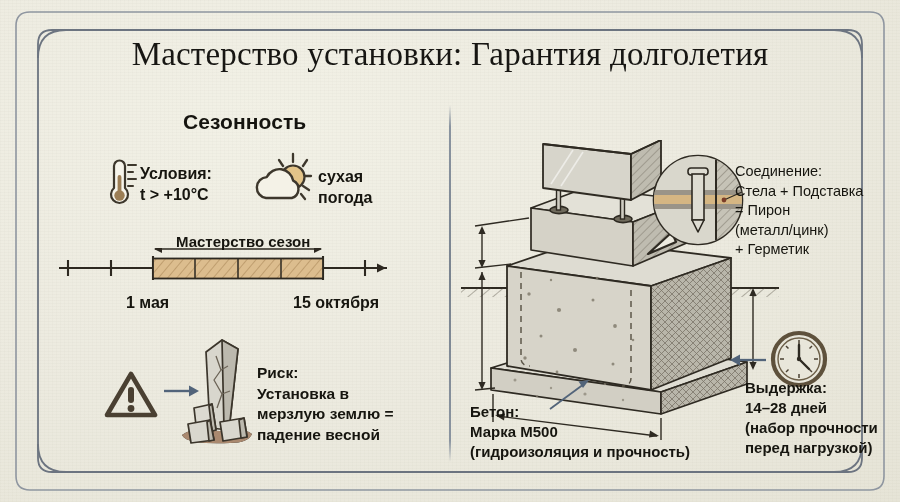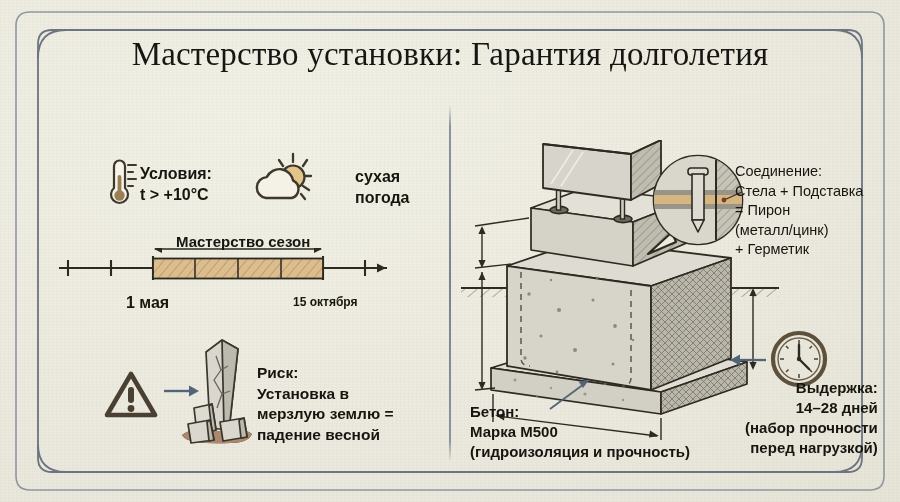--- a/index.html
+++ b/index.html
@@ -43,30 +43,30 @@
     letter-spacing:.1px;white-space:nowrap;
   }
   #head-left{left:183px;top:110px;}
   #head-right{left:508px;top:110px;}
 
   
   .txt{position:absolute;color:#16150f;font-size:15px;line-height:19px;white-space:pre;}
 
   
   #cond-txt{left:140px;top:163px;font-size:16px;line-height:21px;font-weight:700;}
-  #dry-txt{left:318px;top:166px;font-size:16px;line-height:21px;font-weight:700;margin-left:37px;}
+  #dry-txt{left:318px;top:166px;font-size:16px;line-height:21px;font-weight:700;}
   #season-label{left:176px;top:232px;font-size:15px;font-weight:700;}
   #date-start{left:126px;top:293px;font-size:16px;font-weight:700;}
-  #date-end{left:293px;top:293px;font-size:12px;font-weight:700;}
+  #date-end{left:293px;top:293px;font-size:16px;font-weight:700;}
   #risk-txt{left:257px;top:363px;font-size:15.5px;line-height:20.5px;font-weight:700;}
 
   
   #joint-txt{left:735px;top:162px;font-size:14.5px;line-height:19.5px;font-weight:400;}
   #concrete-txt{left:470px;top:402px;font-size:15px;line-height:20px;font-weight:700;}
-  #cure-txt{left:745px;top:378px;font-size:15px;line-height:20px;font-weight:700;text-align:right;white-space:pre;}
+  #cure-txt{left:745px;top:378px;font-size:15px;line-height:20px;font-weight:700;text-align:left;white-space:pre;}
 
   .art{position:absolute;}
 </style>
 </head>
 <body>
 
 <div id="page">
 
   <svg class="frame-svg" viewBox="0 0 900 502">
 
@@ -77,20 +77,21 @@
     <path d="M38 58 Q38 30 66 30" fill="none" stroke="#6c7480" stroke-width="1.8"></path>
     <path d="M834 30 Q862 30 862 58" fill="none" stroke="#6c7480" stroke-width="1.8"></path>
     <path d="M862 444 Q862 472 834 472" fill="none" stroke="#6c7480" stroke-width="1.8"></path>
     <path d="M66 472 Q38 472 38 444" fill="none" stroke="#6c7480" stroke-width="1.8"></path>
   </svg>
 
   <div class="title">Мастерство установки: Гарантия долголетия</div>
 
   <div class="divider"></div>
 
+  <div class="col-head" id="head-left">Сезонность</div>
 
   <svg class="art" style="left:100px;top:156px;" width="40" height="52" viewBox="0 0 40 52">
     <path d="M14 10 a5.5 5.5 0 0 1 11 0 V32 a8.5 8.5 0 1 1 -11 0 Z" fill="#f6f4ea" stroke="#3d372c" stroke-width="2.2" stroke-linejoin="round"></path>
     <circle cx="19.5" cy="39.5" r="5.2" fill="#9c7e55"></circle>
     <rect x="17.6" y="19" width="3.8" height="18" rx="1.9" fill="#9c7e55"></rect>
     <g stroke="#3d372c" stroke-width="2" stroke-linecap="round">
       <line x1="28" y1="9" x2="36" y2="9"></line>
       <line x1="28" y1="16" x2="33" y2="16"></line>
       <line x1="28" y1="23" x2="36" y2="23"></line>
       <line x1="28" y1="30" x2="33" y2="30"></line>

